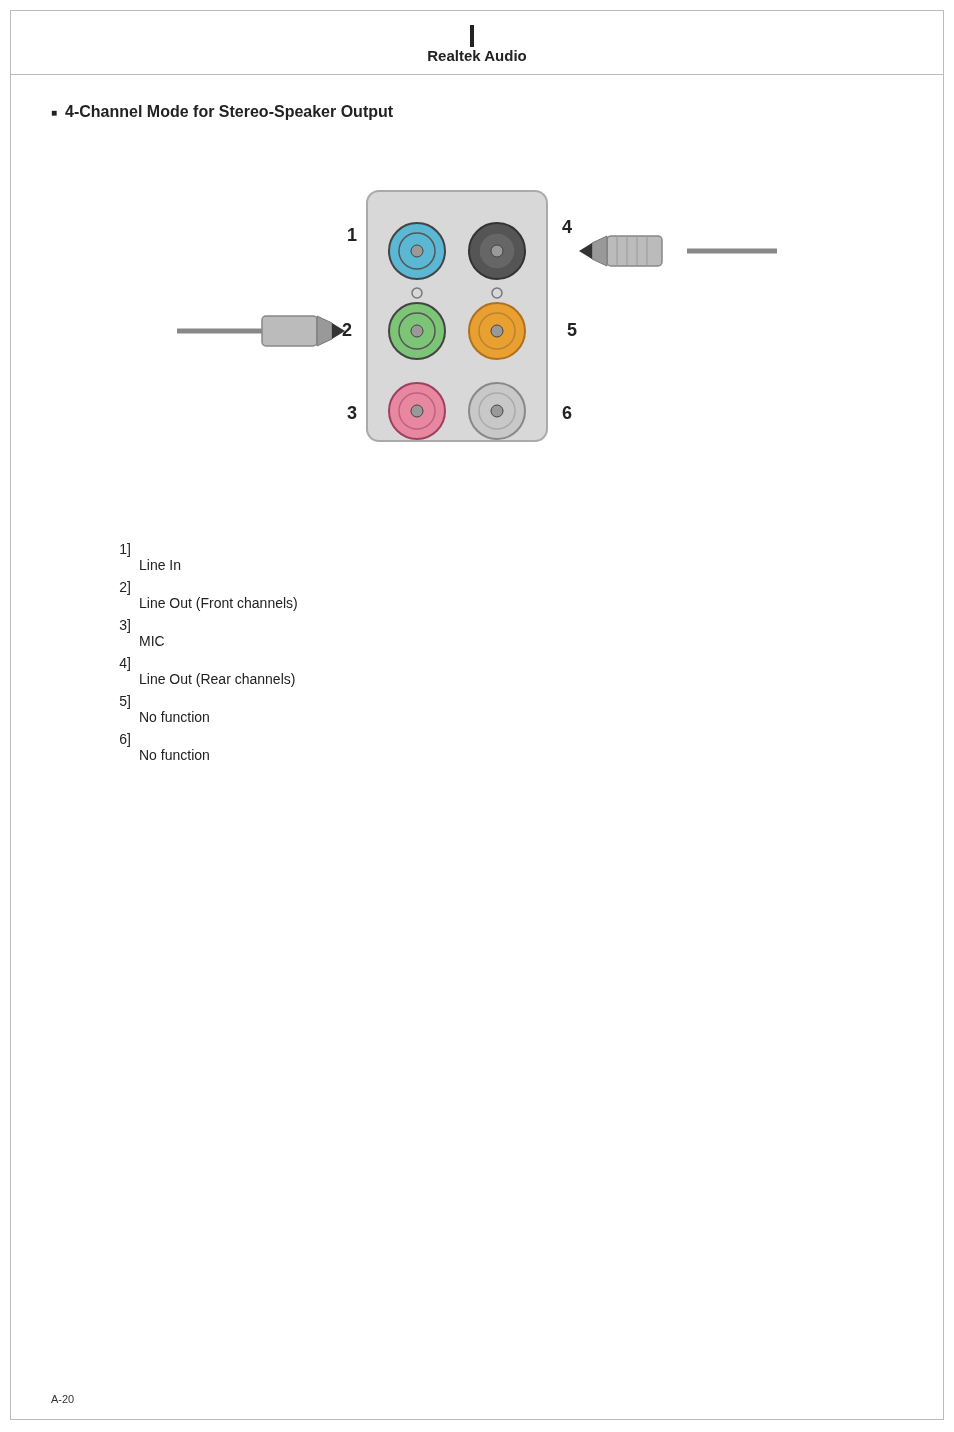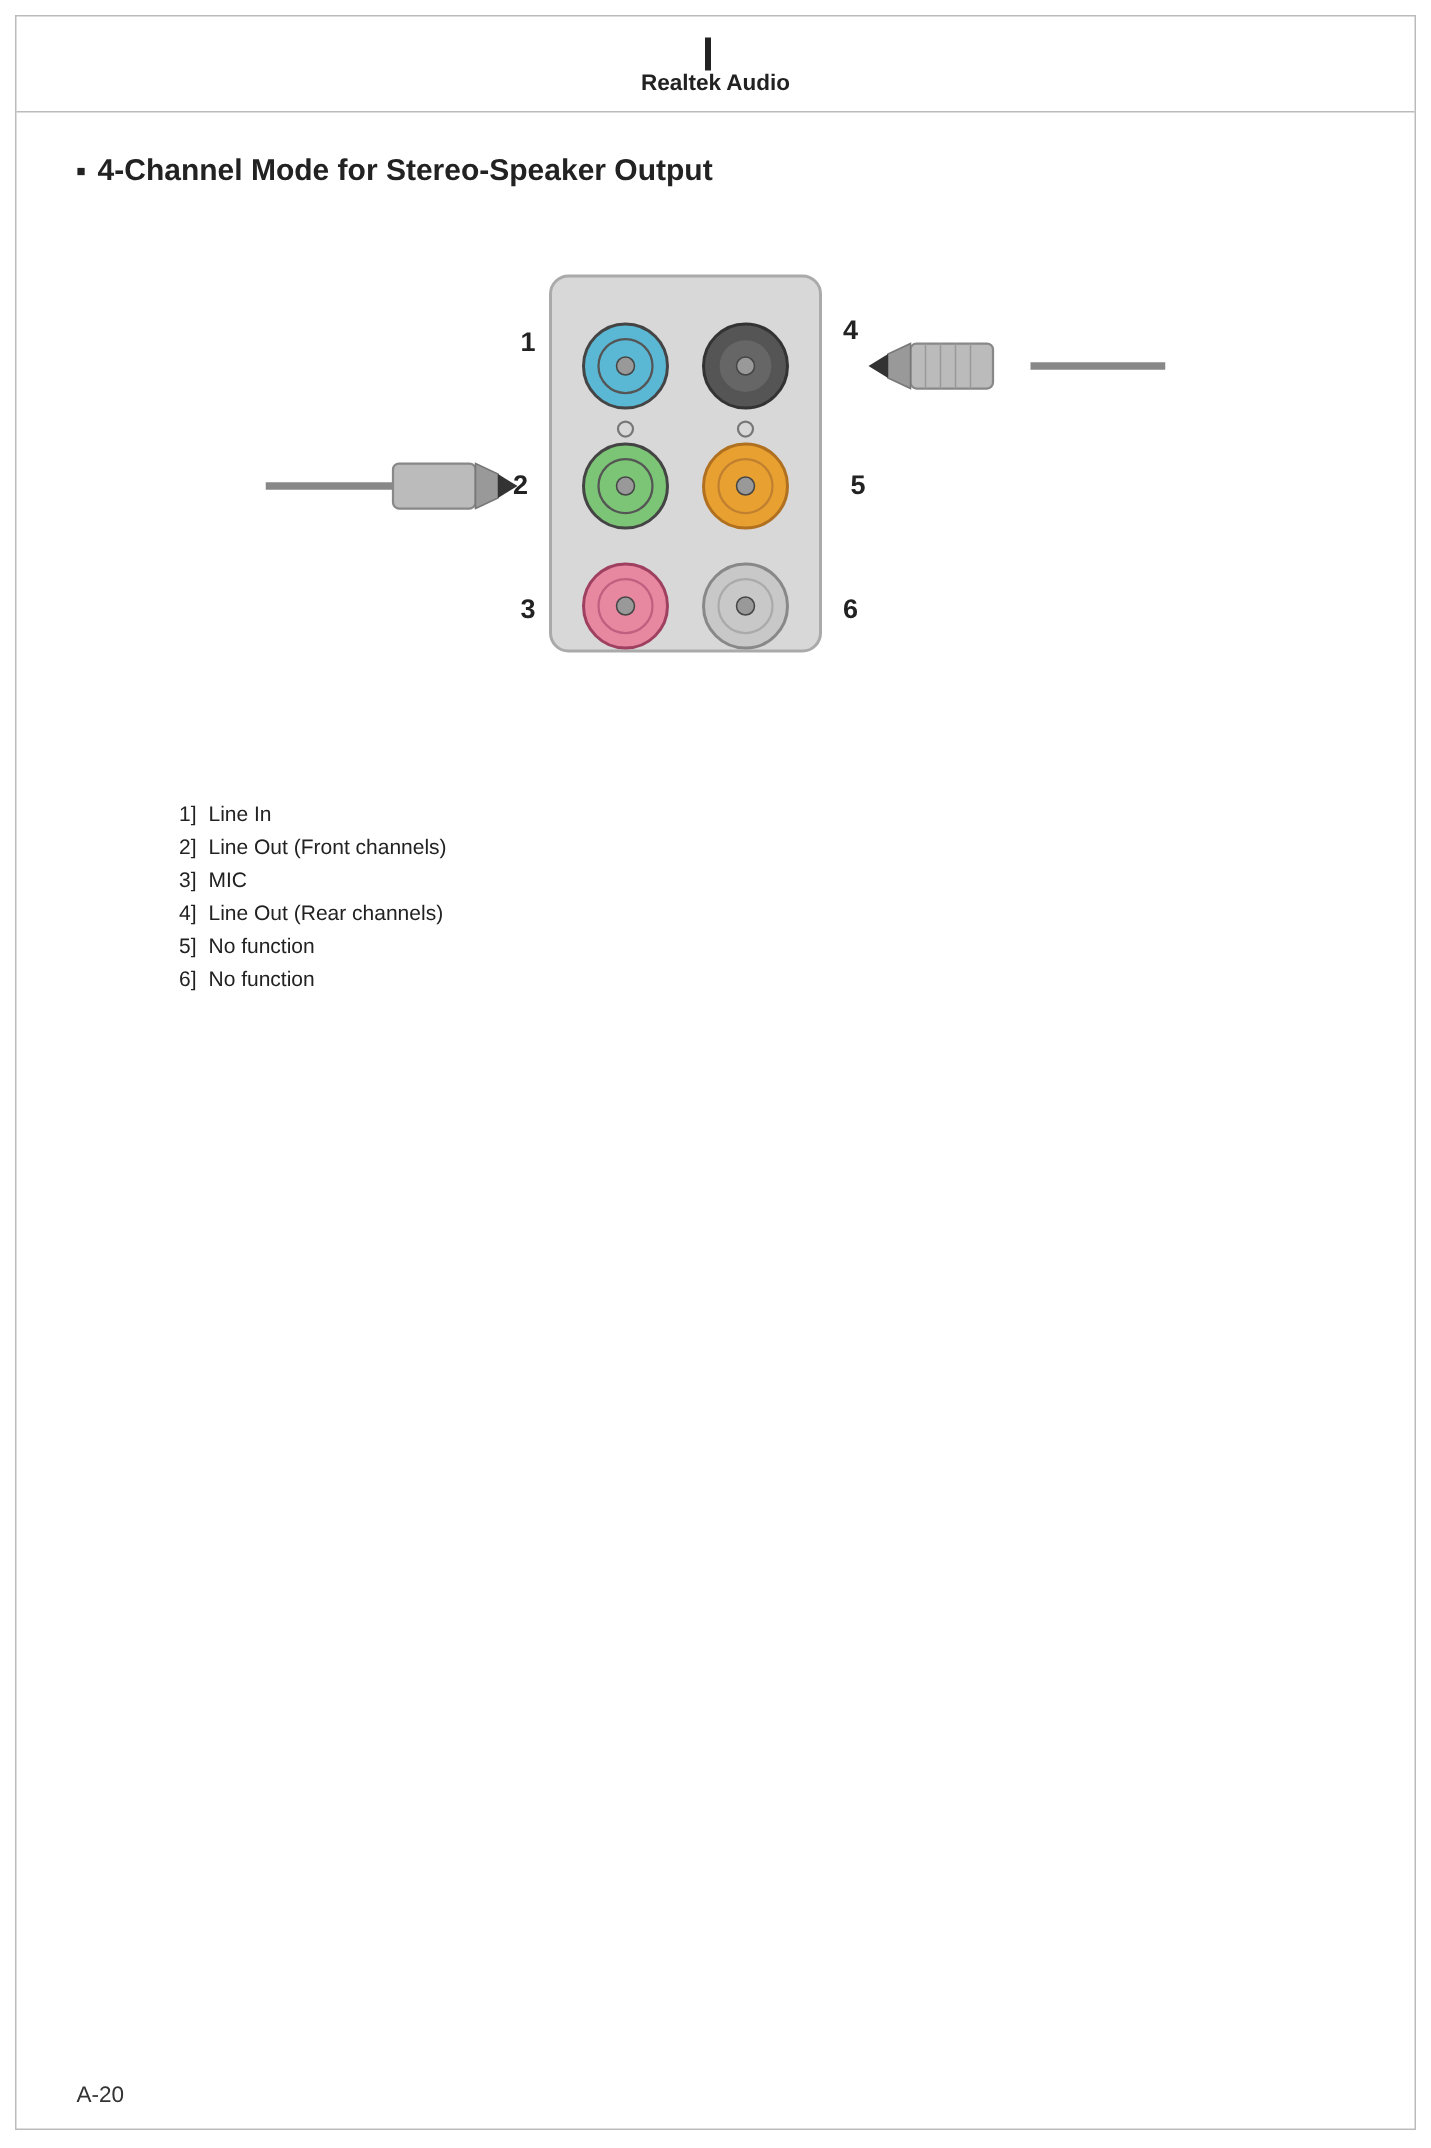--- a/index.html
+++ b/index.html
@@ -35,23 +35,23 @@
     .header-title {
       font-size: 15px;
       font-weight: bold;
     }
     .content {
       padding: 28px 40px 40px 40px;
     }
     .section-title {
       display: flex;
       align-items: center;
-      font-size: 20px;
+      font-size: 16px;
       font-weight: bold;
-      margin-bottom: 18px;
+      margin-bottom: 30px;
     }
     .section-title::before {
       content: '■';
       margin-right: 8px;
       font-size: 10px;
     }
 
     
     .diagram-container {
       display: flex;
@@ -73,27 +73,28 @@
       font-size: 14px;
     }
     .legend-num {
       width: 30px;
       text-align: right;
       margin-right: 8px;
       color: #222;
     }
     .legend-text {
       color: #222;
+      margin-top: 16px;
     }
 
     .page-footer {
       position: absolute;
       bottom: 14px;
       left: 40px;
-      font-size: 15px;
+      font-size: 11px;
       color: #333;
     }
   </style>
 </head>
 <body>
 
 <div class="page">
   <div class="header">
     <span class="header-bar"></span>
     <span class="header-title">Realtek Audio</span>

